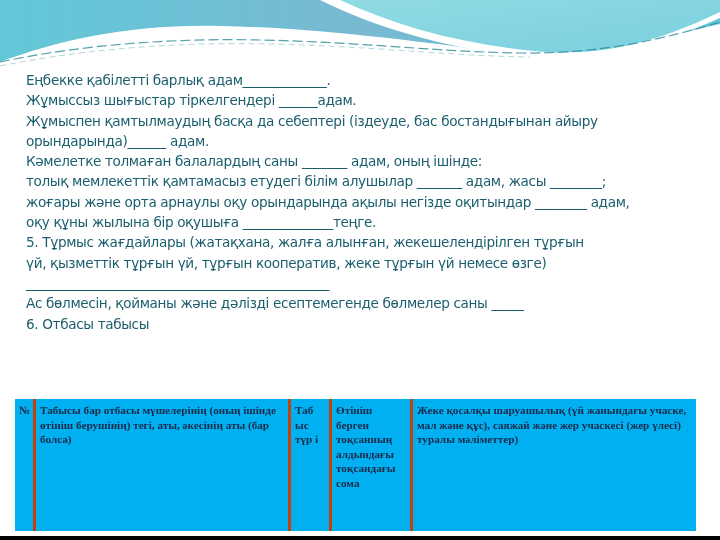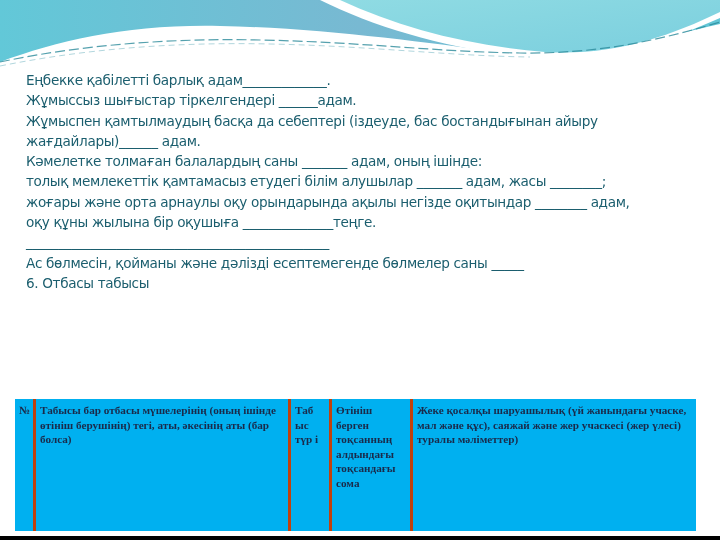--- a/index.html
+++ b/index.html
@@ -55,25 +55,27 @@
   <path d="M320,0 C380,30 460,52 540,58 C610,62 670,40 720,18 L720,0 Z" fill="#ffffff"></path>
   <path d="M340,0 C400,28 470,46 545,52 C615,56 670,36 720,12 L720,0 Z" fill="url(#g2)"></path>
   <path d="M0,62 C80,45 170,38 260,40 C360,42 440,52 520,53 C600,54 660,40 720,22" fill="none" stroke="#2a8a9a" stroke-width="1.2" stroke-dasharray="10 4" opacity="0.8"></path>
   <path d="M0,66 C90,48 180,42 270,44 C370,46 450,56 530,57" fill="none" stroke="#5aa8b8" stroke-width="0.8" stroke-dasharray="6 4" opacity="0.6"></path>
 </svg>
 
 <div class="content">
   <div class="line">Еңбекке қабілетті барлық адам_____________.</div>
   <div class="line">Жұмыссыз шығыстар тіркелгендері ______адам.</div>
   <div class="line">Жұмыспен қамтылмаудың басқа да себептері (іздеуде, бас бостандығынан айыру</div>
-  <div class="line">жағдайлары)______ адам.</div>
+  <div class="line">орындарында)______ адам.</div>
   <div class="line">Кәмелетке толмаған балалардың саны _______ адам, оның ішінде:</div>
   <div class="line">толық мемлекеттік қамтамасыз етудегі білім алушылар _______ адам, жасы ________;</div>
   <div class="line">жоғары және орта арнаулы оқу орындарында ақылы негізде оқитындар ________ адам,</div>
   <div class="line">оқу құны жылына бір оқушыға ______________теңге.</div>
+  <div class="line">5. Тұрмыс жағдайлары (жатақхана, жалға алынған, жекешелендірілген тұрғын</div>
+  <div class="line">үй, қызметтік тұрғын үй, тұрғын кооператив, жеке тұрғын үй немесе өзге)</div>
   <div class="line">_______________________________________________</div>
   <div class="line">Ас бөлмесін, қойманы және дәлізді есептемегенде бөлмелер саны _____</div>
   <div class="line">6. Отбасы табысы</div>
 </div>
 
 <div class="table-wrap">
   <table class="income">
     <tbody>
         <tr>
       <th class="c-num">№</th>

